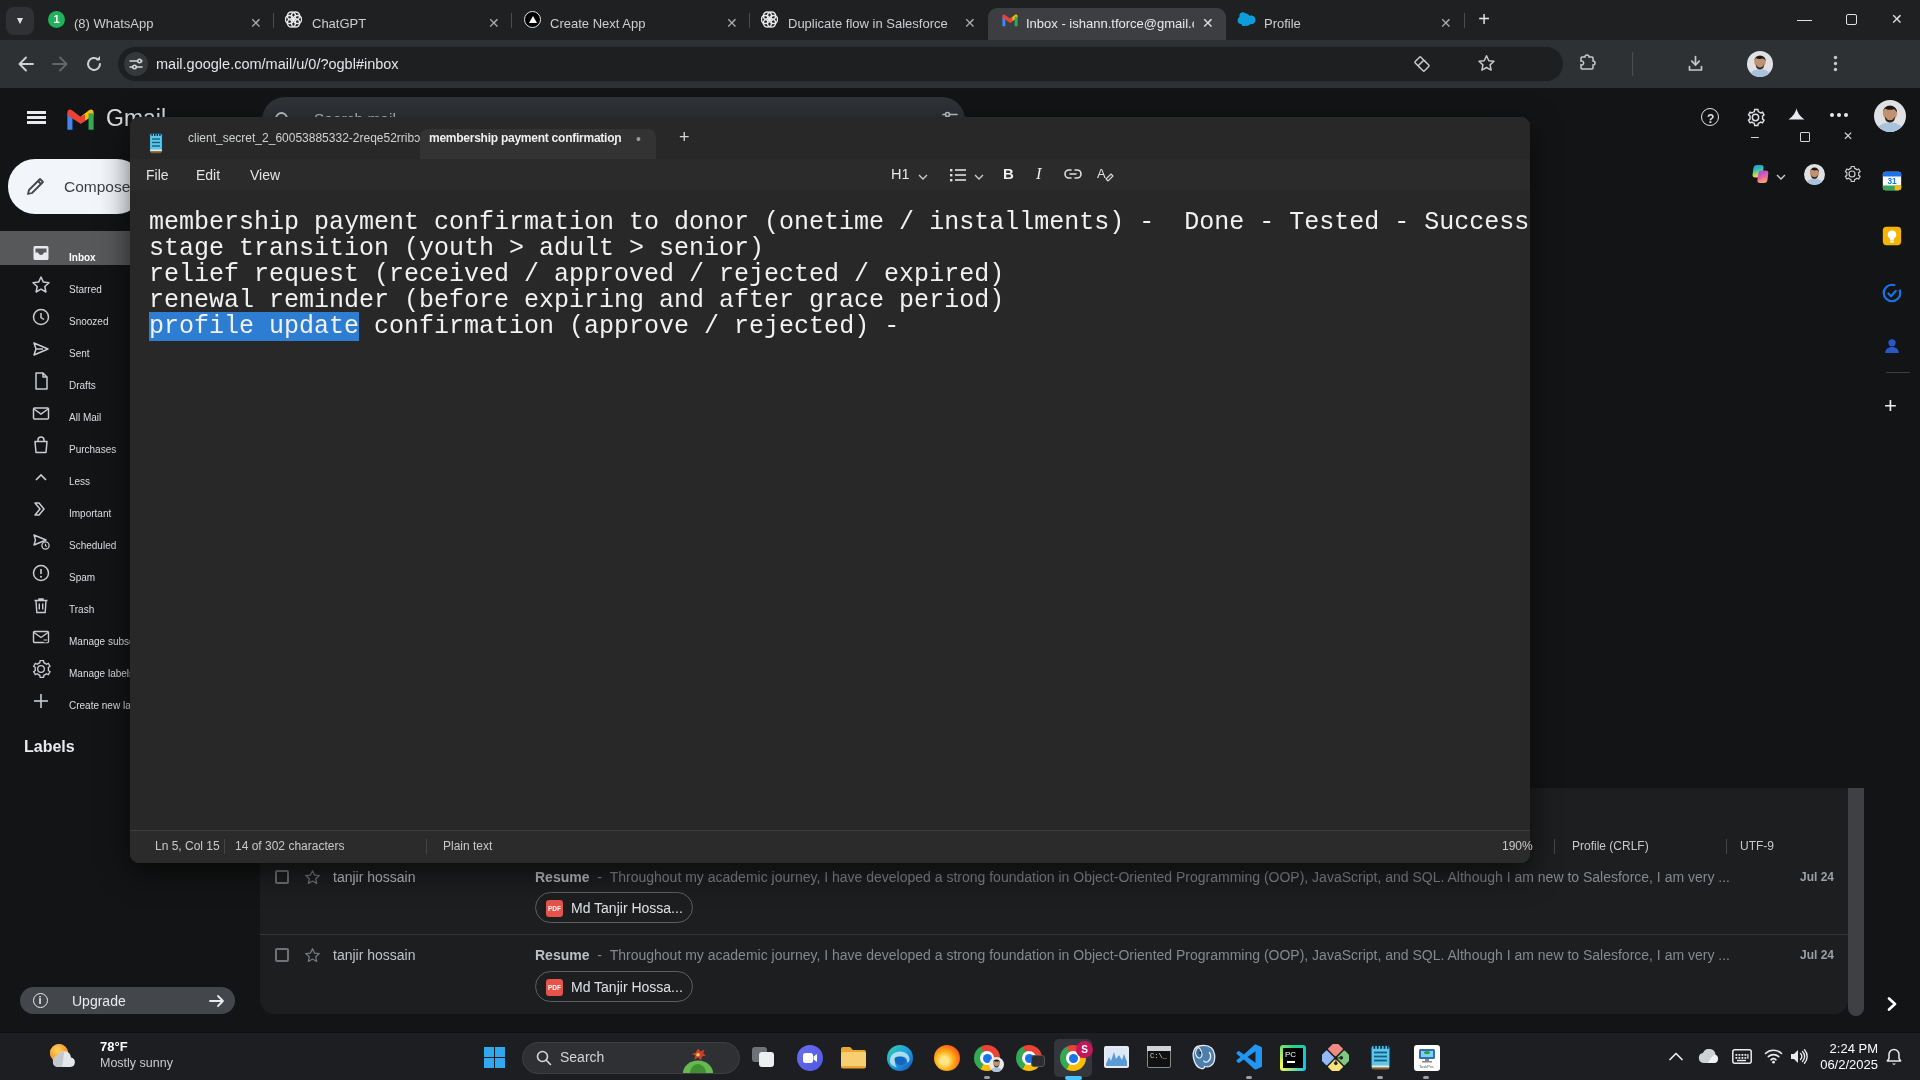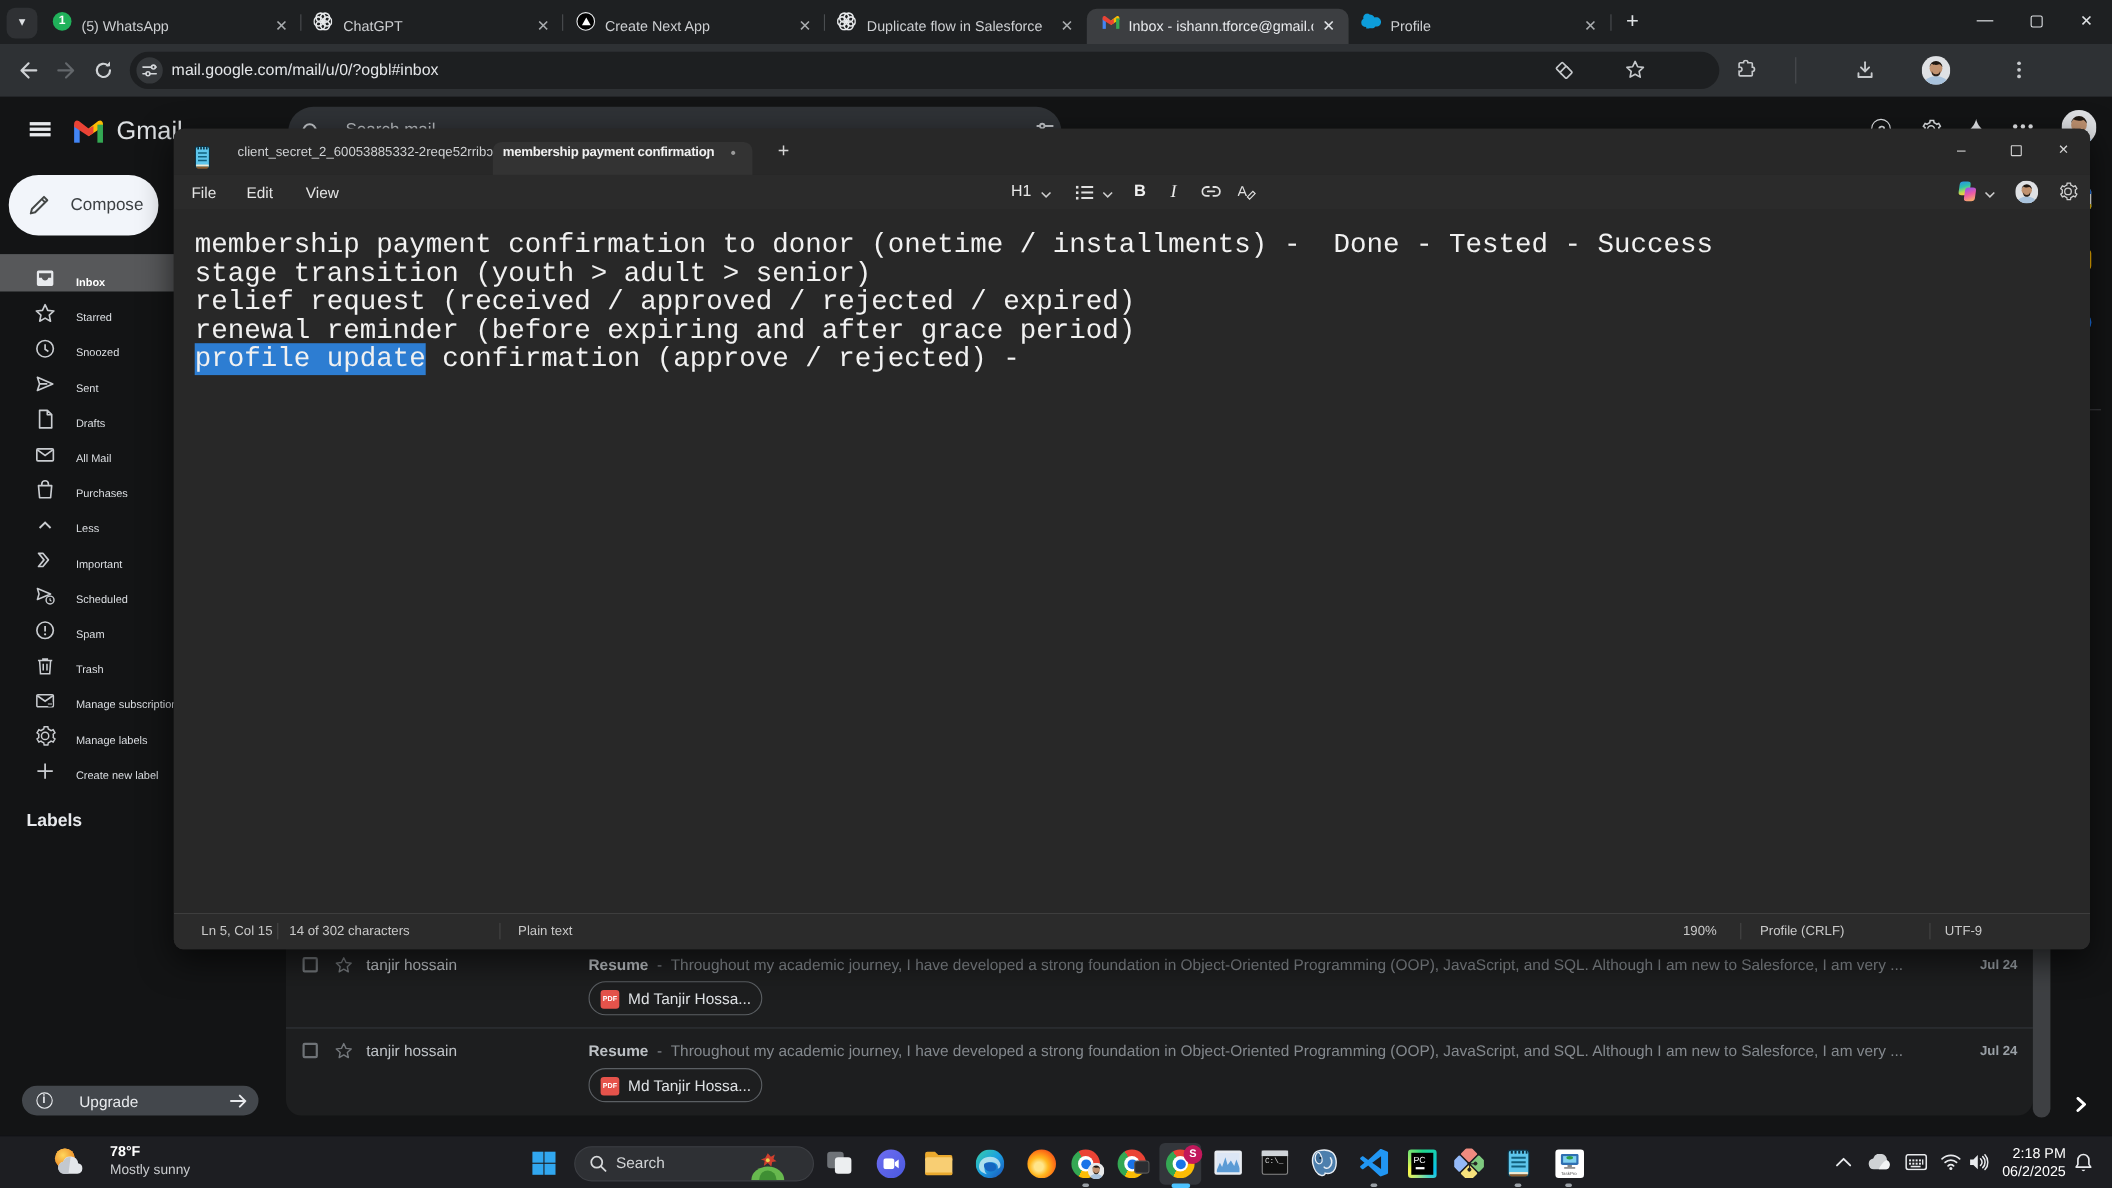--- a/index.html
+++ b/index.html
@@ -13,21 +13,21 @@
 .activetab{background:#3c3e41;border-radius:9px 9px 0 0}
 .tsep{width:1px;height:15px;background:#4a4d50;top:13px}
 .tx{color:#a9acaf;font-size:14px}
 .wbtn{color:#dfe2e5;font-size:13px}
 
 #gmail{left:0;top:88px;width:1920px;height:944px;background:#131415;overflow:hidden}
 .srow{left:4px;width:256px;height:32px;display:flex;align-items:flex-end;color:#dcdfe3;font-size:10px}
 .srow .ic{width:20px;height:20px;margin-left:27px;margin-right:18px;flex:none}
 .chip{border:1px solid #5b5f63;border-radius:16px;background:#1d1e1f}
 
-#np{left:158px;top:117px;width:1742px;height:746px;background:#2b2b2b;border-radius:9px;box-shadow:0 10px 30px rgba(0,0,0,.6);z-index:30}
+#np{left:130px;top:117px;width:1400px;height:746px;background:#2b2b2b;border-radius:9px;box-shadow:0 10px 30px rgba(0,0,0,.6);z-index:30}
 #np .ttl{left:0;top:0;width:100%;height:42px;background:#282828;border-radius:9px 9px 0 0}
 #np .menurow{left:0;top:42px;width:100%;height:31px;background:#2b2b2b}
 #np .editor{left:0;top:73px;width:100%;height:640px;background:#282828}
 #np .status{left:0;top:713px;width:100%;height:33px;background:#2b2b2b;border-top:1px solid #3e3e3e;border-radius:0 0 9px 9px}
 #np pre{font-family:"Liberation Mono",monospace;font-size:25px;line-height:26px;color:#f1f1f1;position:absolute;left:19px;top:93px}
 .sel{background:#2d7dd2}
 .mitem{font-size:14px;color:#e4e4e4}
 .stxt{font-size:12px;color:#c9c9c9;white-space:nowrap}
 .ssep{width:1px;height:15px;background:#454545;top:9px}
 
@@ -35,21 +35,21 @@
 .tbdot{width:6px;height:3px;border-radius:2px;background:#9aa0a6;top:43px}
 </style></head>
 <body>
 <div id="stage">
 
 <div class="abs" id="tabstrip">
   <div class="abs" style="left:6px;top:7px;width:28px;height:28px;border-radius:8px;background:#2f3134;color:#dfe2e5;font-size:12px;text-align:center;line-height:27px">▾</div>
 
   <div class="abs tab" style="left:36px;width:238px">
     <div class="abs" style="left:12px;top:3px;width:17px;height:17px;border-radius:50%;background:#20b15a;color:#fff;font-size:11px;font-weight:bold;text-align:center;line-height:17px">1</div>
-    <div class="abs tabtxt" style="left:38px;top:8px;width:160px">(5) WhatsApp</div>
+    <div class="abs tabtxt" style="left:38px;top:8px;width:160px">(8) WhatsApp</div>
     <div class="abs tx" style="left:214px;top:7px">✕</div>
   </div>
   <div class="abs tsep" style="left:273px"></div>
 
   <div class="abs tab" style="left:274px;width:238px">
     <svg class="abs" style="left:11px;top:3px" width="17" height="17" viewBox="0 0 17 17">
           <g fill="none" stroke="#e7e9eb" stroke-width="1.5">
             <circle cx="12.5" cy="8.5" r="4.1"></circle>
             <circle cx="10.5" cy="11.96" r="4.1"></circle>
             <circle cx="6.5" cy="11.96" r="4.1"></circle>
@@ -708,21 +708,21 @@
         <circle cx="9.5" cy="14.2" r="1.4" fill="#e8eaed"></circle>
       </svg>
   <svg class="abs" style="left:1790px;top:15px" width="18" height="17" viewBox="0 0 18 17">
         <path d="M1 6h3l4-4v13l-4-4H1z" fill="#e8eaed"></path>
         <g fill="none" stroke="#e8eaed" stroke-width="1.4" stroke-linecap="round">
           <path d="M10.5 5.5a4 4 0 0 1 0 6"></path>
           <path d="M12.5 3.5a7 7 0 0 1 0 10"></path>
           <path d="M14.5 1.8a9.8 9.8 0 0 1 0 13.4"></path>
         </g>
       </svg>
-  <div class="abs" style="left:1820px;top:8px;width:58px;font-size:13px;color:#fff;text-align:right">2:18 PM</div>
+  <div class="abs" style="left:1820px;top:8px;width:58px;font-size:13px;color:#fff;text-align:right">2:24 PM</div>
   <div class="abs" style="left:1810px;top:24px;width:68px;font-size:13px;color:#fff;text-align:right">06/2/2025</div>
   <svg class="abs" style="left:1886px;top:15px" width="16" height="18" viewBox="0 0 16 18">
         <path d="M8 1.5a5 5 0 0 1 5 5v4l1.7 2.5H1.3L3 10.5v-4a5 5 0 0 1 5-5z" fill="none" stroke="#e8eaed" stroke-width="1.5" stroke-linejoin="round"></path>
         <path d="M6.3 15.5a1.8 1.8 0 0 0 3.4 0z" fill="#e8eaed"></path>
       </svg>
 </div>
 
 </div>
 <style>
 .chrome{width:26px;height:26px;border-radius:50%;background:conic-gradient(from 90deg,#fbbc05 0 120deg,#34a853 0 240deg,#ea4335 0 360deg);position:absolute}

